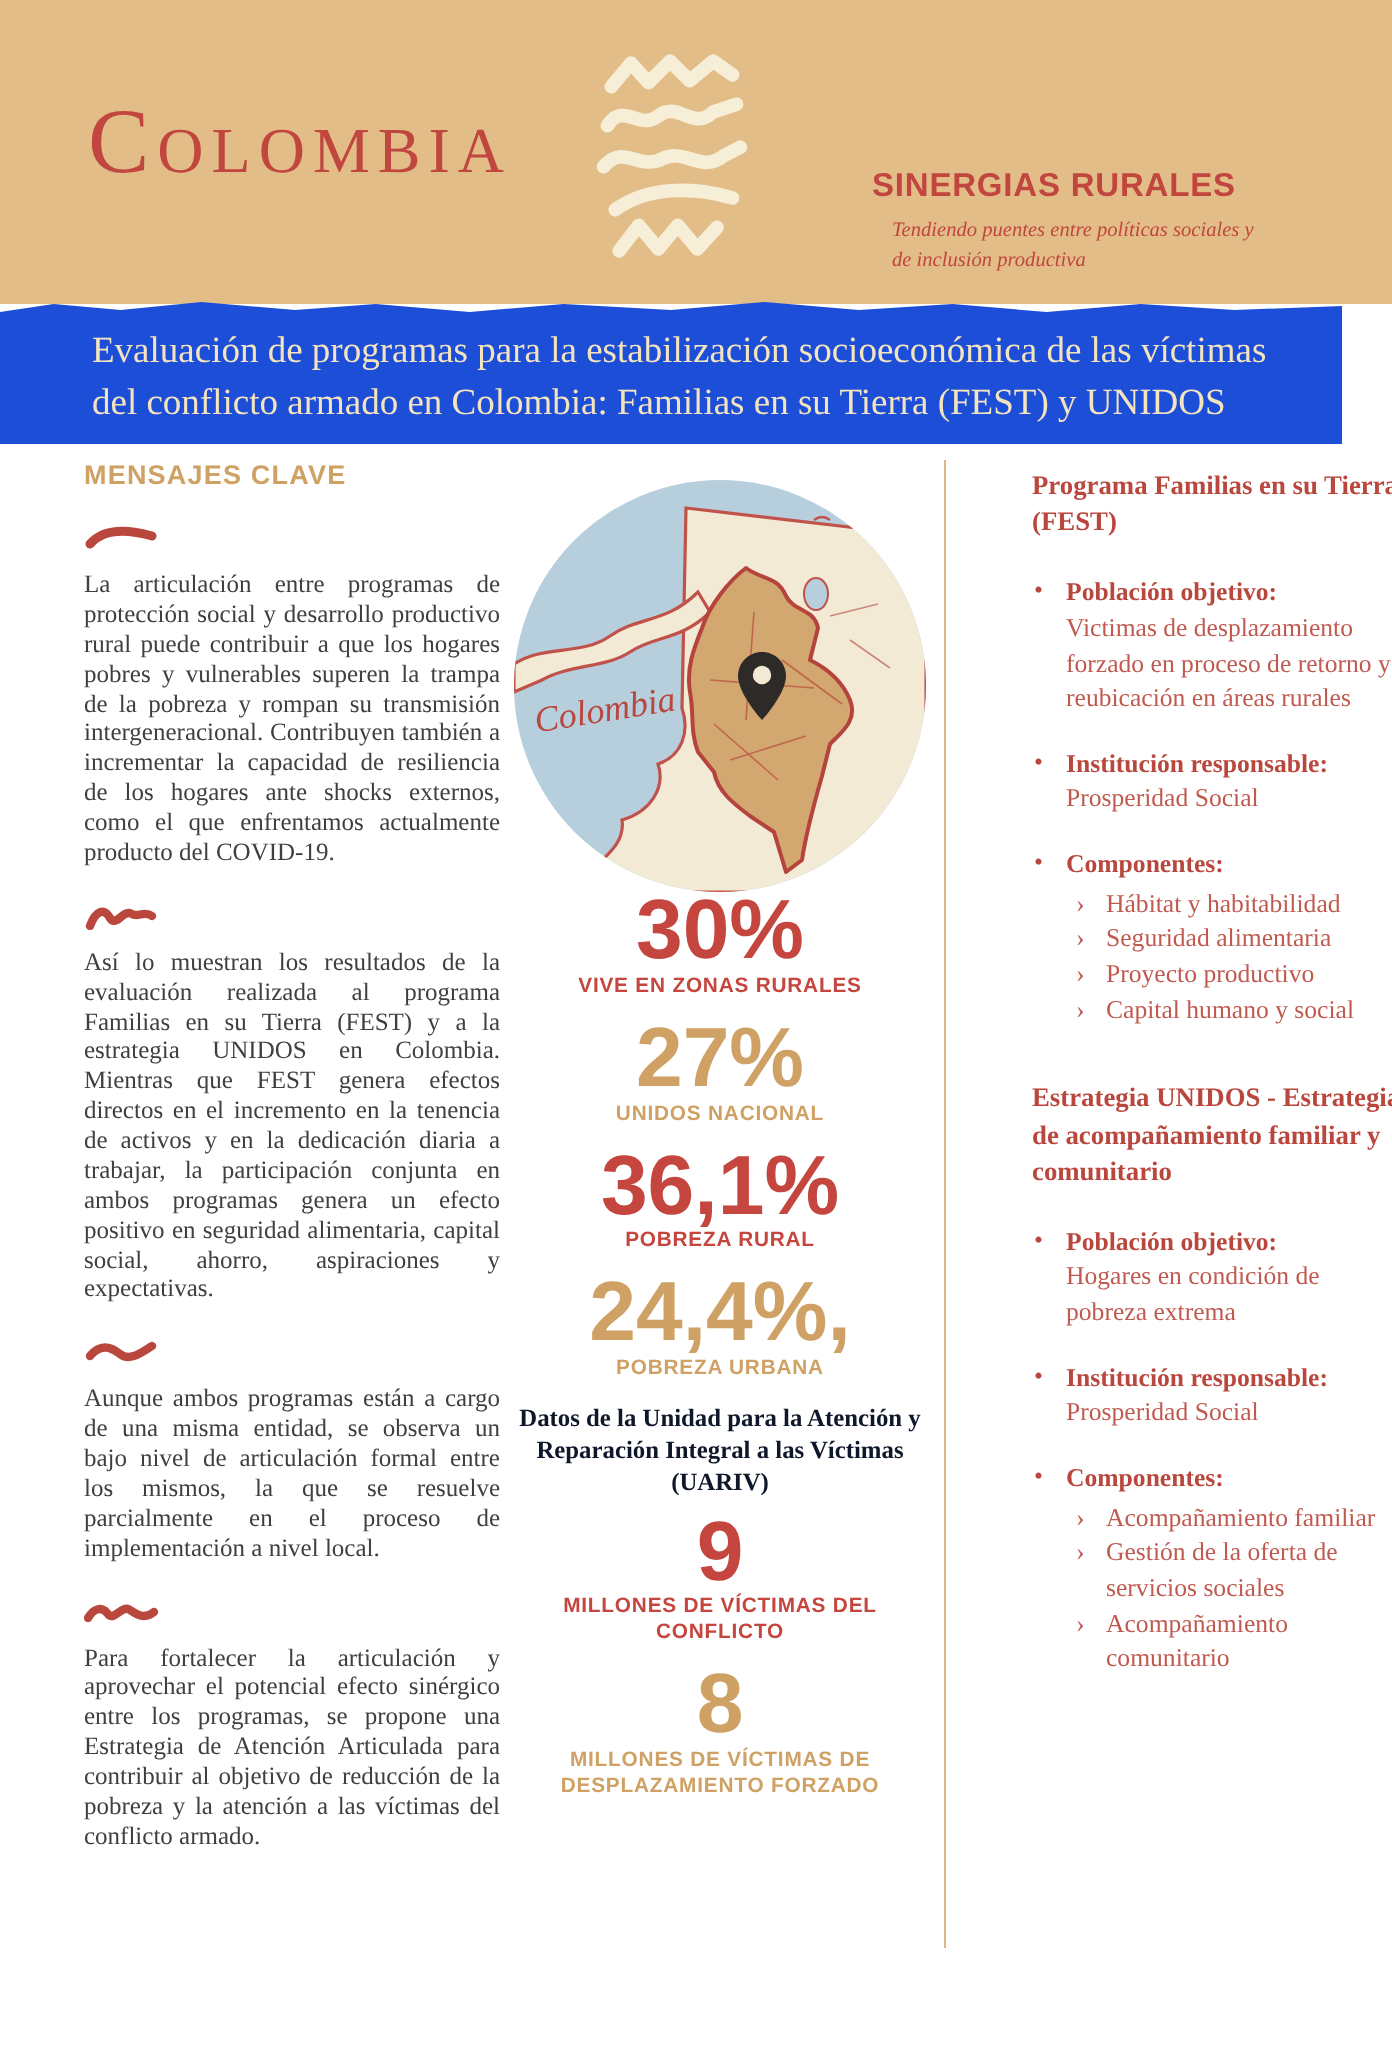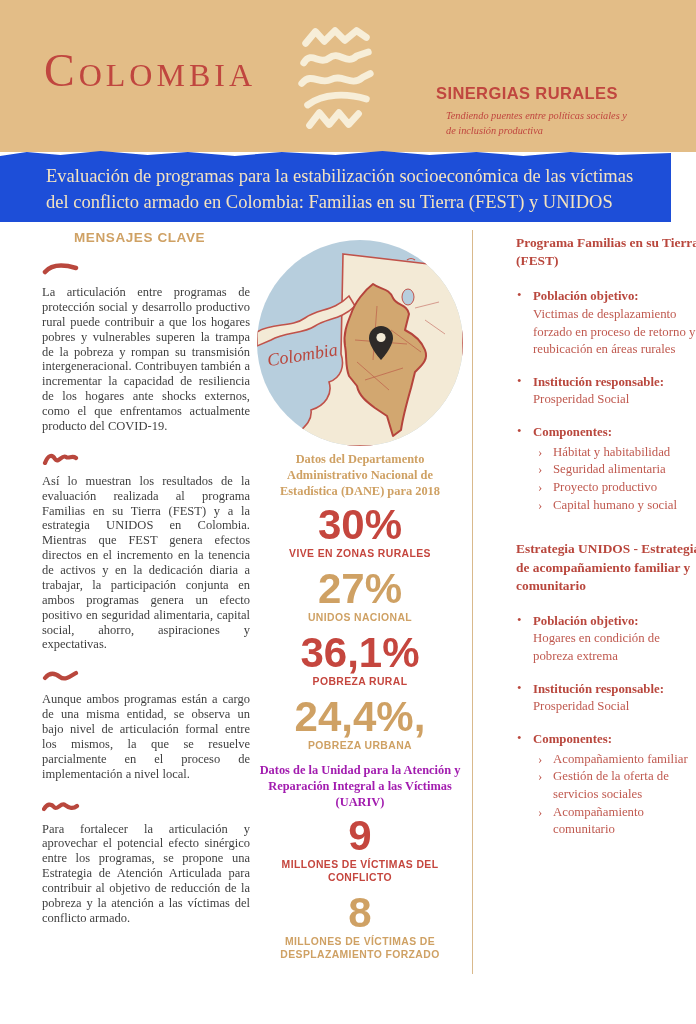--- a/index.html
+++ b/index.html
@@ -40,35 +40,35 @@
 
   
   .col-left  { position:absolute; left:42px;  top:230px; width:208px; }
   .col-center{ position:absolute; left:250px; top:240px; width:220px; text-align:center; }
   .divider   { position:absolute; left:472px; top:230px; width:1px; height:744px; background:#d9b98c; }
   .col-right { position:absolute; left:516px; top:234px; width:186px; }
 
   
   .km-heading {
     font-family:"Liberation Sans", sans-serif; font-weight:700;
-    font-size:13.5px; letter-spacing:.6px; color:#cfa164;margin-left:32px;
+    font-size:13.5px; letter-spacing:.6px; color:#cfa164;
   }
   .swoosh { display:block; margin:16px 0 9px 0; }
   .km-p {
     font-size:12.5px; line-height:1.19; text-align:justify; color:#3f3f3f;
   }
 
   
   .map-wrap { width:206px; height:206px; margin:0 auto; }
   .source {
     font-weight:700; font-size:12.4px; line-height:1.3; width:204px;
     margin:5px auto 7px auto;
   }
   .source.gold { color:#cfa164; }
-  .source.red  { color:#a21caf; }
+  .source.red  { color:#0f172a; }
   .stat { margin-bottom:10px; }
   .stat-value {
     font-family:"Liberation Sans", sans-serif; font-weight:700;
     font-size:42px; line-height:.9;
   }
   .stat-label {
     font-family:"Liberation Sans", sans-serif; font-weight:700;
     font-size:10.4px; line-height:1.25; letter-spacing:.4px; margin-top:3px;
   }
   .stat.gold .stat-value, .stat.gold .stat-label { color:#cfa164; }
@@ -182,21 +182,20 @@
           <g transform="translate(112,86)">
             <path d="M12 0 C5.4 0 0 5.4 0 12 C0 21 12 34 12 34 C12 34 24 21 24 12 C24 5.4 18.6 0 12 0 Z" fill="#2e2a28"></path>
             <circle cx="12" cy="11.5" r="4.6" fill="#f3ead6"></circle>
           </g>
 
           <text x="10" y="120" transform="rotate(-9 50 115)" font-family="Liberation Serif, serif" font-style="italic" font-size="18" fill="#b9473d">Colombia</text>
         </g>
       </svg>
     </div>
 
-    <div class="source gold">Datos del Departamento Administrativo Nacional de Estadística (DANE) para 2018</div>
 
     <div class="stat red">
       <div class="stat-value">30%</div>
       <div class="stat-label">VIVE EN ZONAS RURALES</div>
     </div>
     <div class="stat gold">
       <div class="stat-value">27%</div>
       <div class="stat-label">UNIDOS NACIONAL</div>
     </div>
     <div class="stat red">

